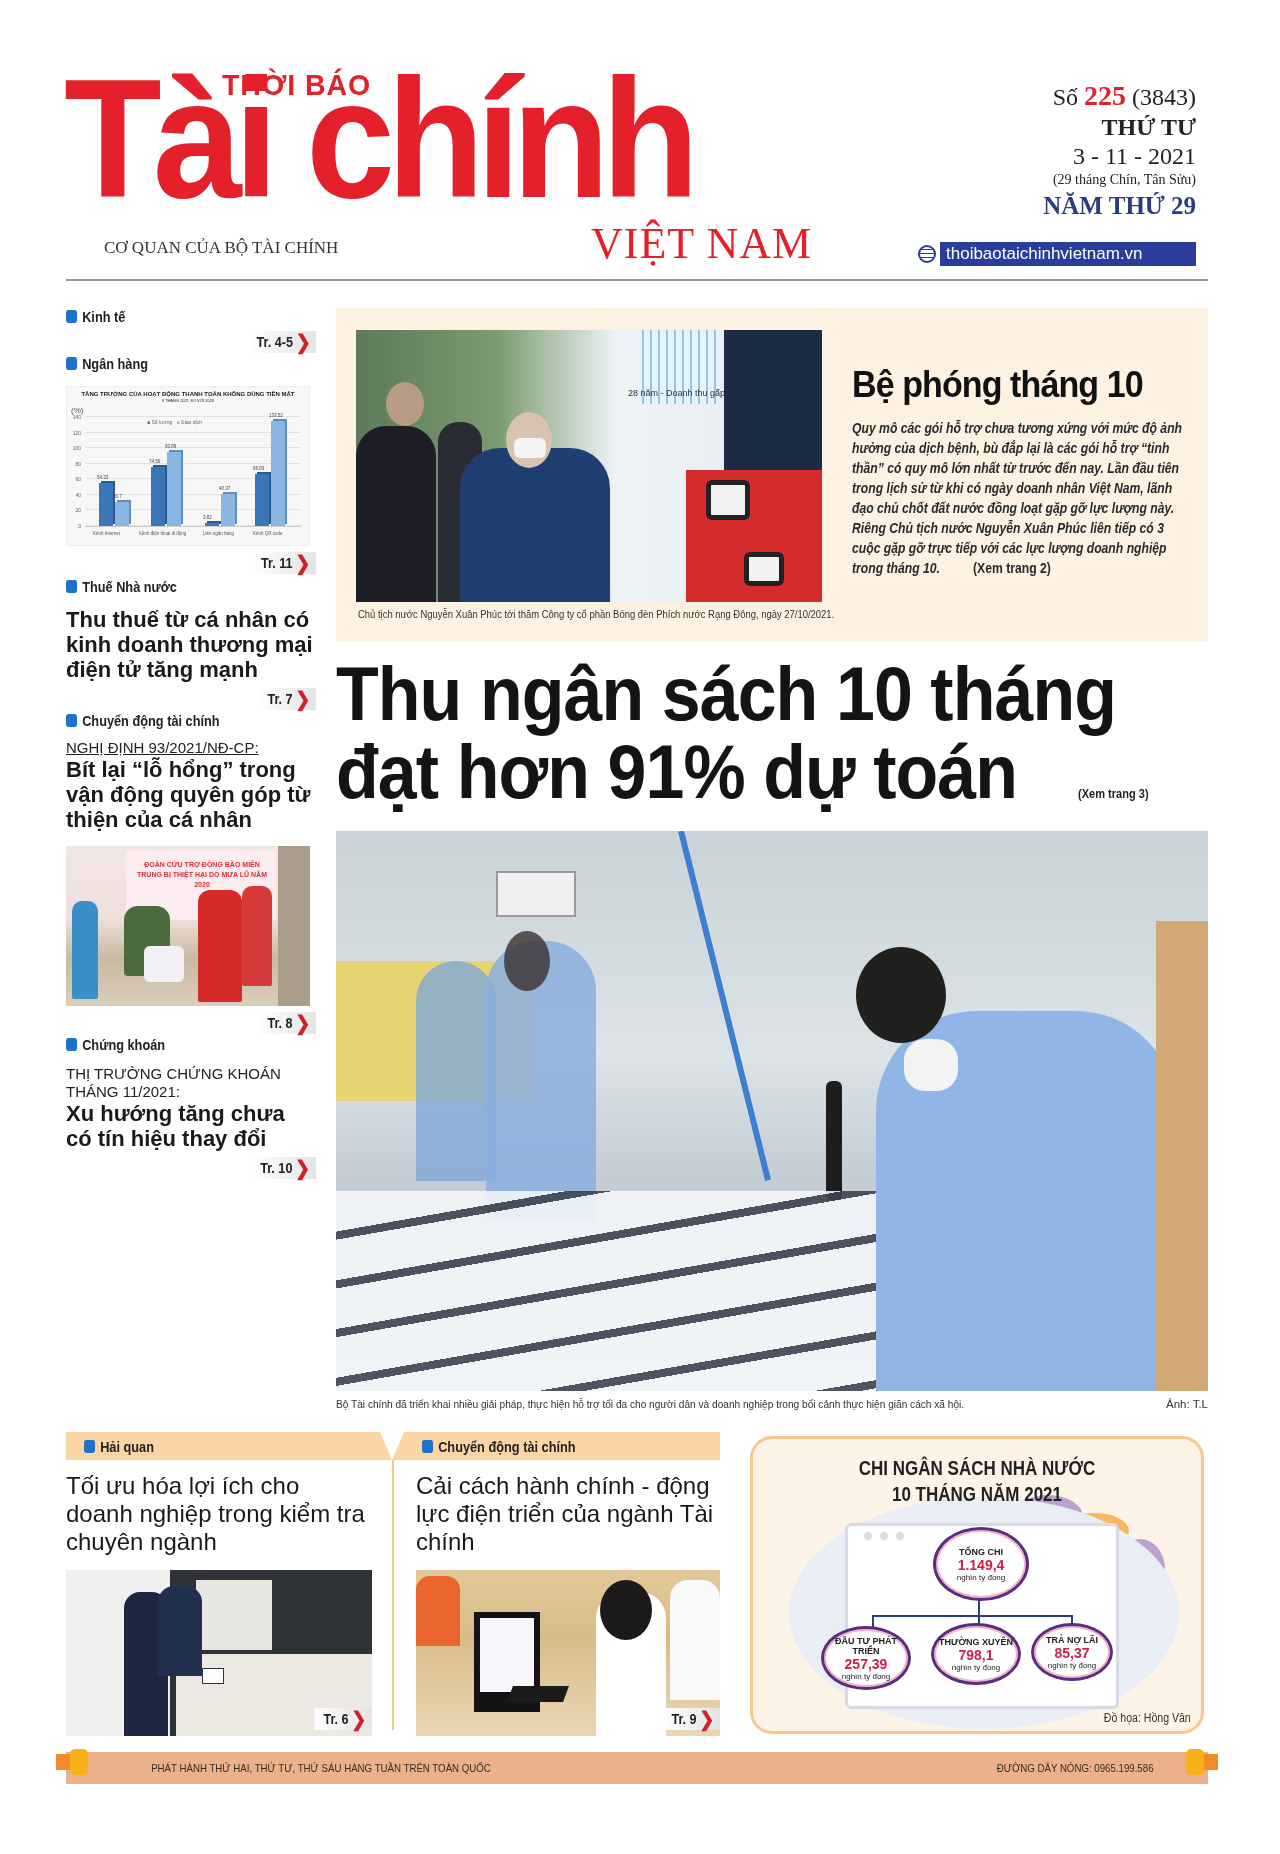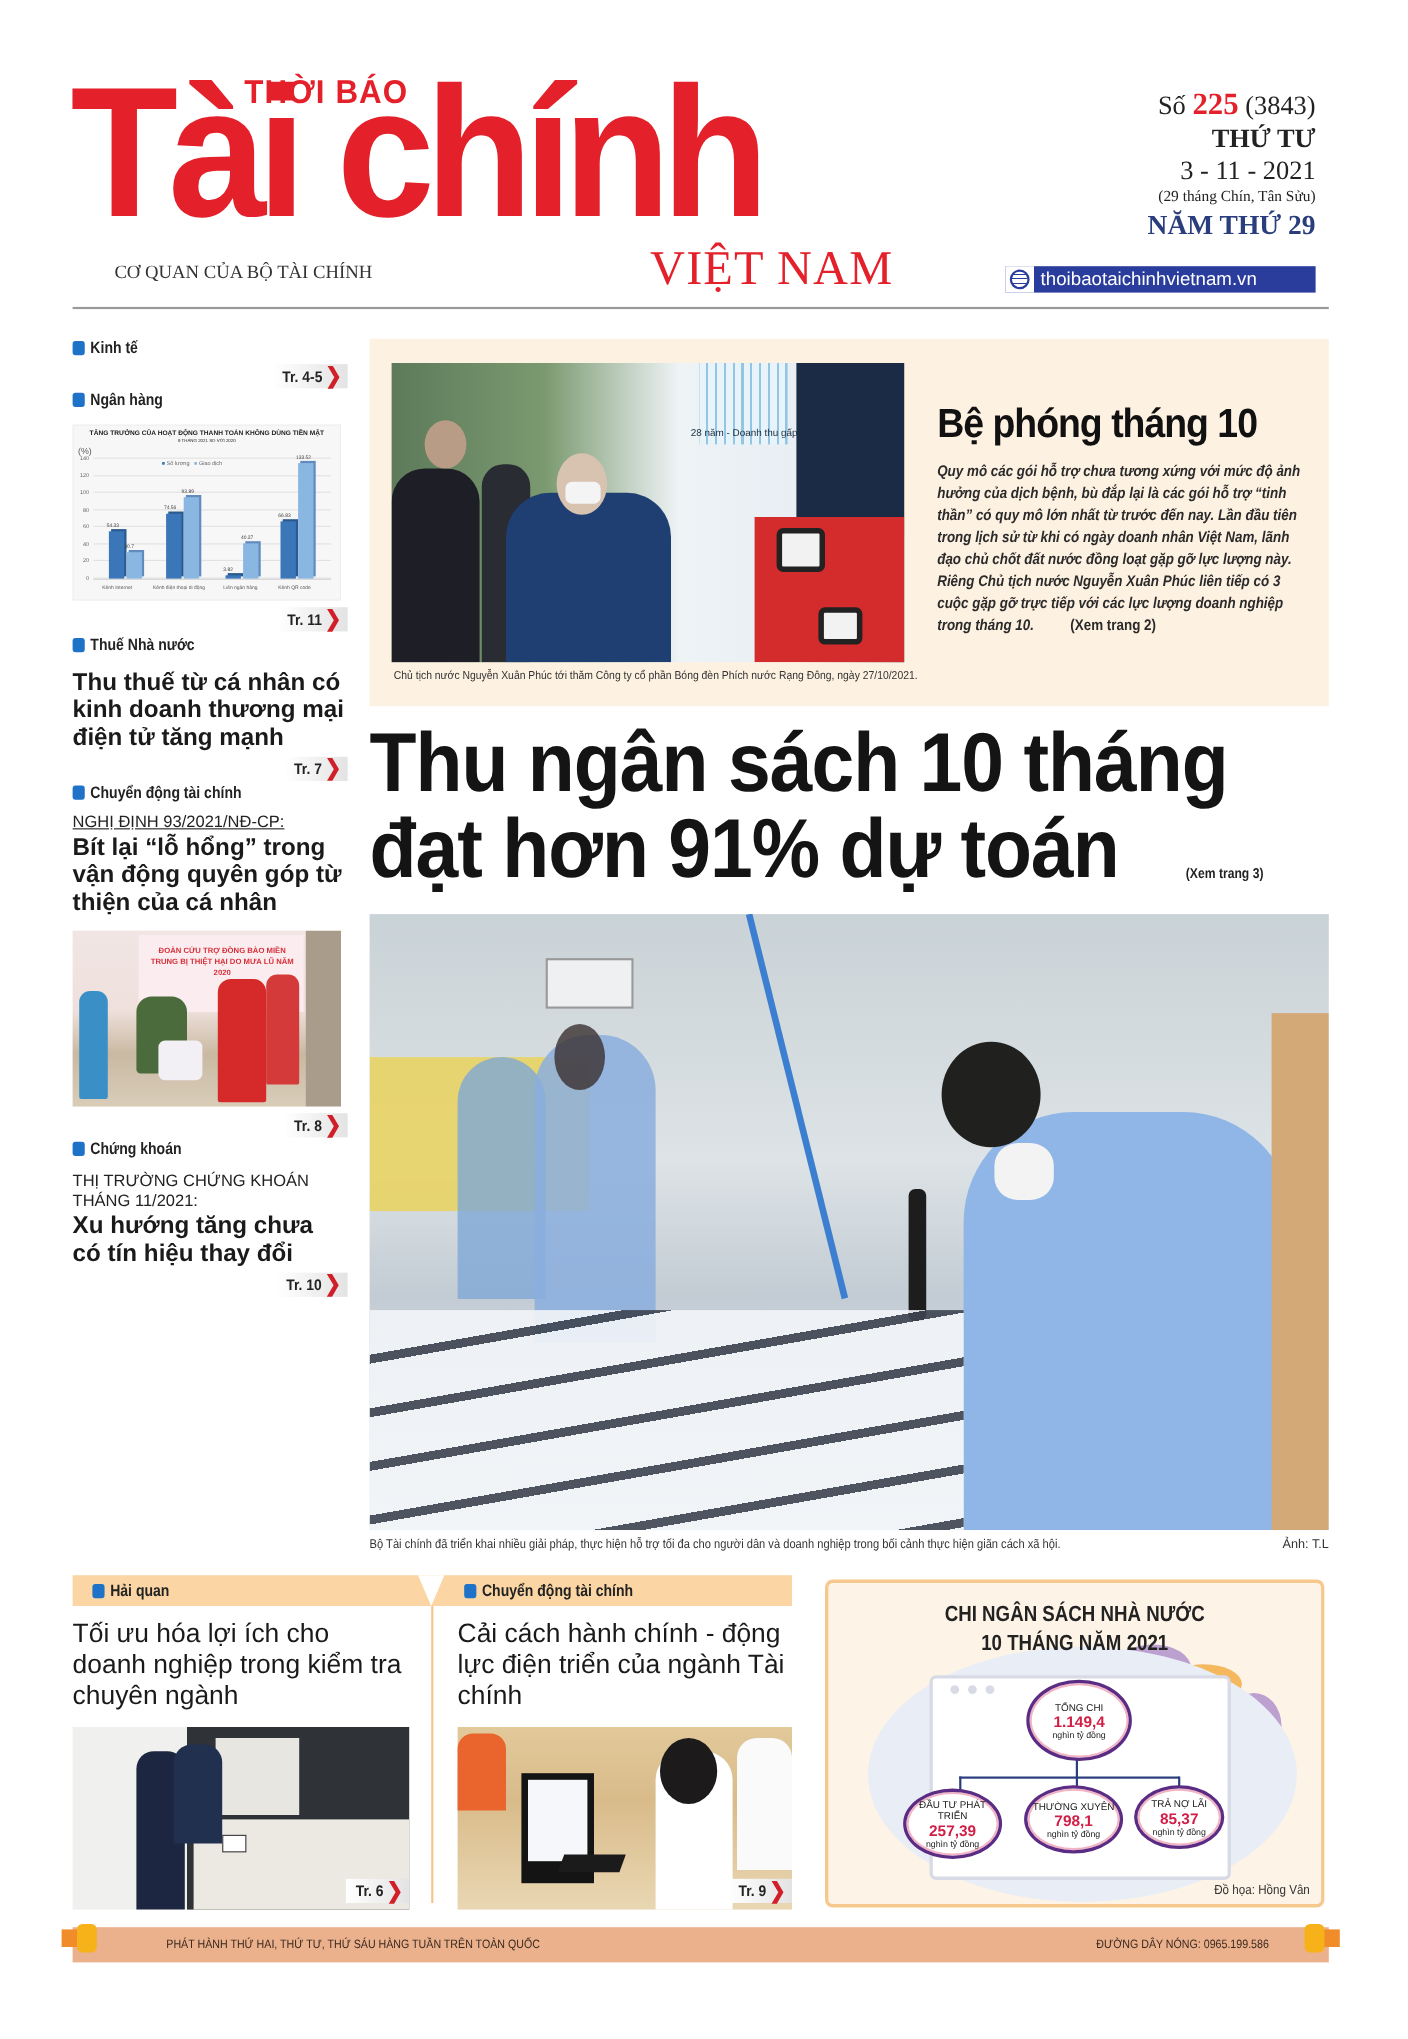--- a/index.html
+++ b/index.html
@@ -72,29 +72,29 @@
   
   .bottom-cats { position: absolute; left: 66px; top: 1432px; width: 654px; height: 28px; background: #fbd6a4; }
   .bottom-cats .notch { position: absolute; left: 314px; top: 0; width: 0; height: 0; border-left: 12px solid transparent; border-right: 12px solid transparent; border-top: 28px solid #ffffff; }
   .bottom-cats .c1 { position: absolute; left: 18px; top: 6px; }
   .bottom-cats .c2 { position: absolute; left: 356px; top: 6px; }
   .bottom-divider { position: absolute; left: 392px; top: 1460px; width: 2px; height: 270px; background: #f6c58d; }
   .bh { position: absolute; font-family: "Liberation Sans", sans-serif; font-size: 24px; line-height: 28px; color: #1a1a1a; font-weight: 500; }
   .bphoto { position: absolute; height: 166px; }
   .bphoto .tr { position: absolute; right: 0; bottom: 6px; }
 
-  .infobox { position: absolute; left: 750px; top: 1436px; width: 454px; height: 298px; background: #fdf3e6; border: 3px solid #f7c88e; border-radius: 7px; overflow: hidden; }
+  .infobox { position: absolute; left: 750px; top: 1436px; width: 454px; height: 298px; background: #fdf3e6; border: 3px solid #f7c88e; border-radius: 22px; overflow: hidden; }
   .info-title { position: absolute; left: 0; right: 0; top: 16px; text-align: center; font-weight: 900; font-size: 20px; line-height: 26px; color: #222; transform: scaleX(0.85); }
   .blob { position: absolute; border-radius: 50%; }
   .info-oval { position: absolute; left: 36px; top: 58px; width: 390px; height: 232px; border-radius: 50%; background: #e9eef6; }
   .screen { position: absolute; left: 92px; top: 84px; width: 274px; height: 186px; background: #ffffff; border: 3px solid #d8dbe6; border-radius: 6px; }
   .screen .dots { position: absolute; left: 16px; top: 6px; display: flex; gap: 8px; }
   .screen .dots i { width: 8px; height: 8px; border-radius: 50%; background: #d8dbe6; display: block; }
   .node { position: absolute; border-radius: 50%; background: #fff; border: 3px solid #5b2c84; box-shadow: inset 0 0 0 2px #f2b3c4; text-align: center; display: flex; flex-direction: column; justify-content: center; align-items: center; }
-  .node .lbl { font-size: 9px; color: #222; line-height: 10px; font-weight: normal; }
+  .node .lbl { font-size: 9px; color: #222; line-height: 10px; font-weight: bold; }
   .node .val { font-size: 14px; color: #d01e46; font-weight: 900; line-height: 16px; }
   .node .unit { font-size: 8px; color: #222; line-height: 9px; }
   .conn { position: absolute; background: #2a3d7c; }
   .credit { position: absolute; right: 10px; bottom: 6px; font-size: 12px; color: #333; transform: scaleX(0.88); transform-origin: right; }
 
   
   .footer { position: absolute; left: 66px; top: 1752px; width: 1142px; height: 32px; background: #ebb08c; display: flex; justify-content: space-between; align-items: center; padding: 0 44px 0 62px; font-size: 11px; color: #3a2a20; }
   .footer .cap { position: absolute; top: -3px; width: 18px; height: 26px; background: #f7b21a; border-radius: 5px; }
   .footer .cap.l { left: 4px; } .footer .cap.r { right: 4px; }
   .footer .ribbon-l { position: absolute; left: -10px; top: 2px; width: 16px; height: 16px; background: #f18c2a; }

